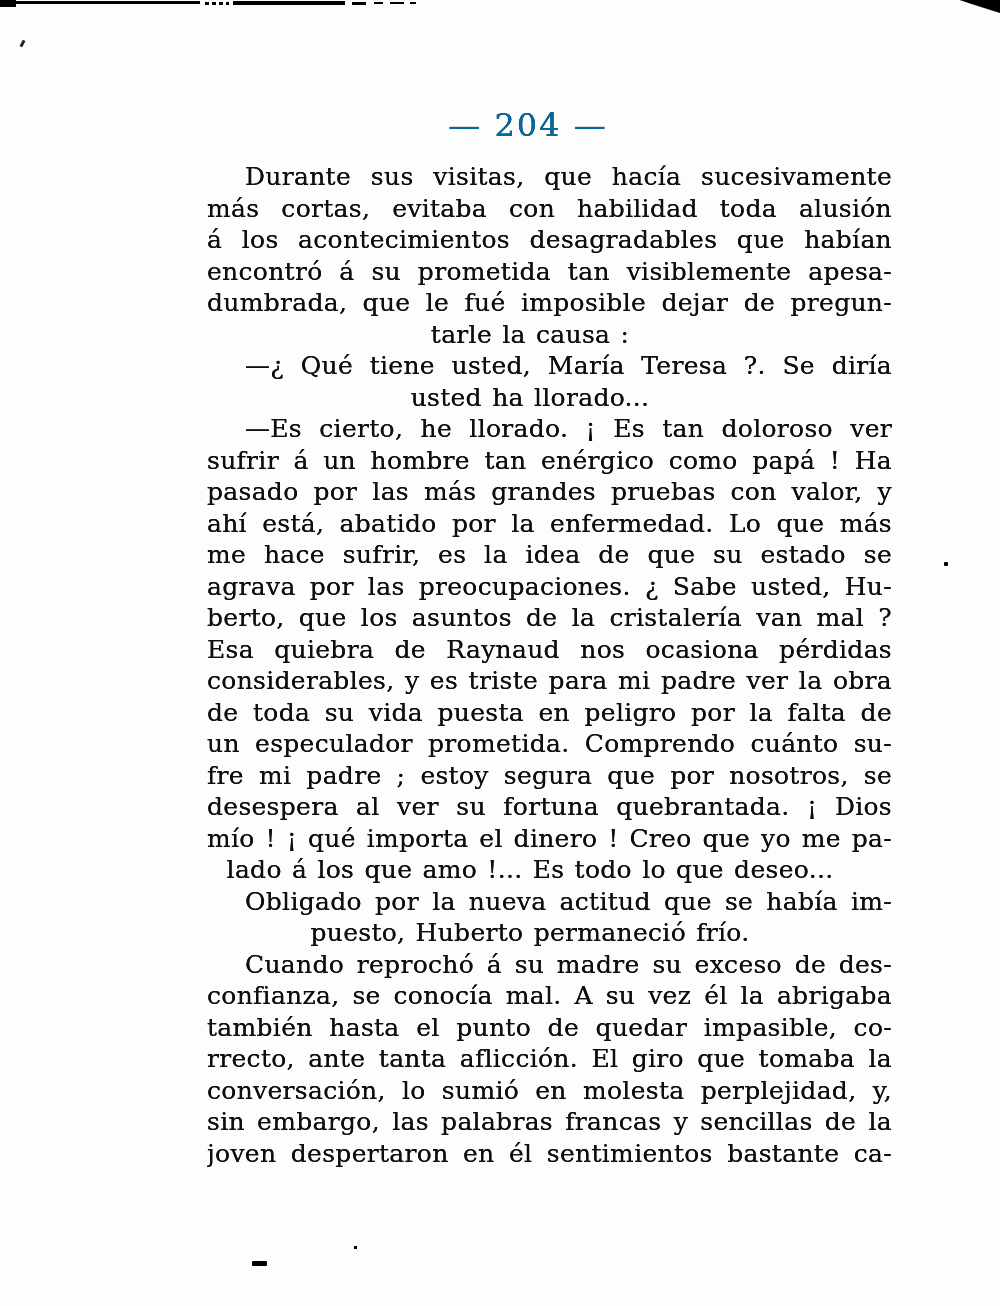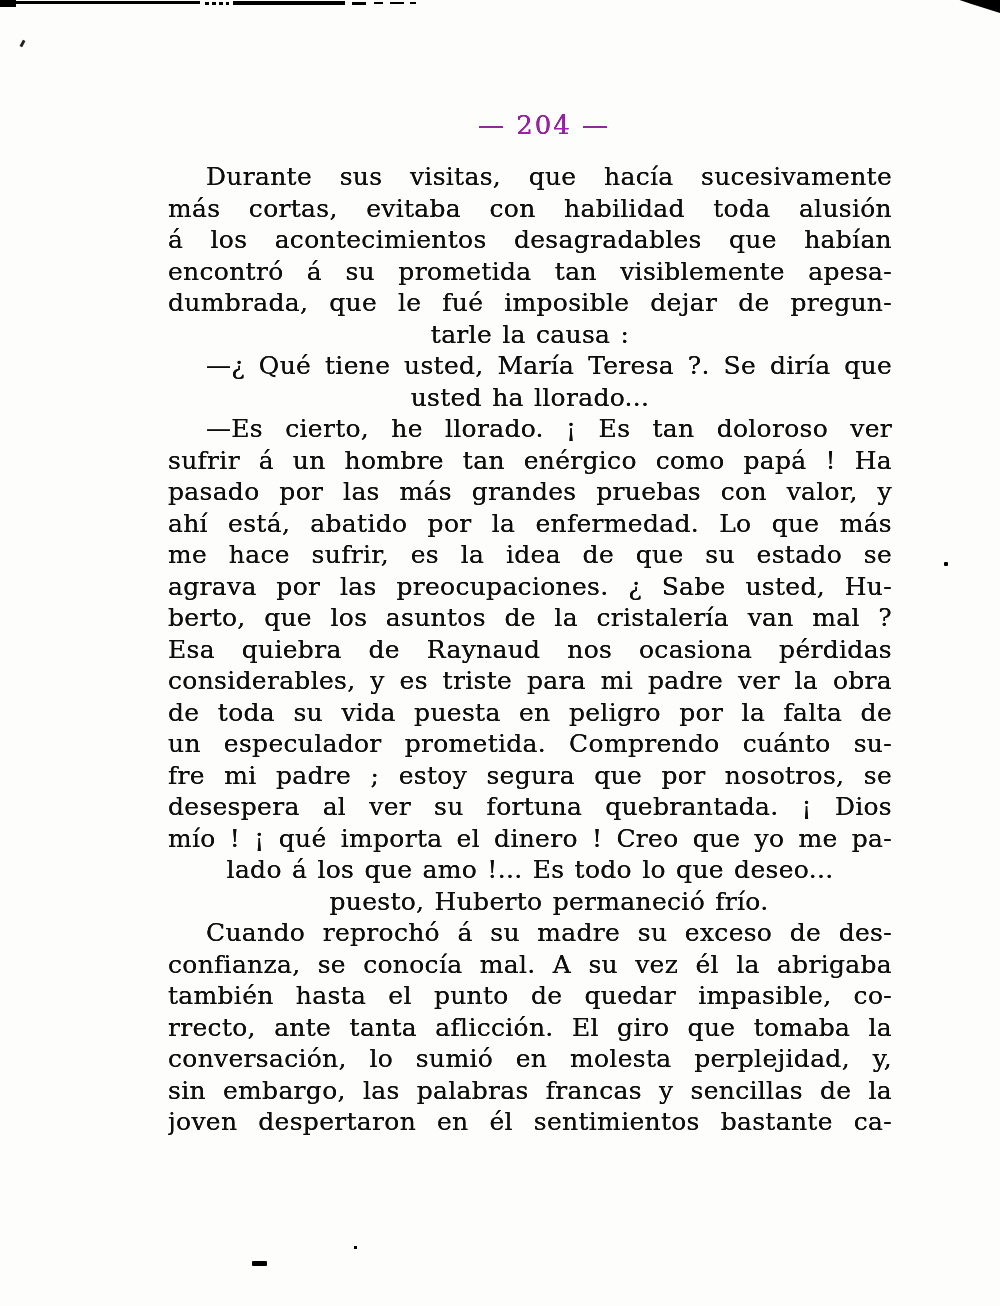--- a/index.html
+++ b/index.html
@@ -15,27 +15,27 @@
     font-family: "DejaVu Serif", serif;
     color: #0e0e0e;
   }
   .page {
     position: absolute;
     inset: 0;
   }
   .page-number {
     position: absolute;
     top: 108px;
-    left: 182px;
+    left: 166px;
     width: 724px;
     text-align: center;
-    font-size: 26px;
+    font-size: 32px;
     line-height: 34px;
     letter-spacing: 2px;
-    color: #a21caf;
+    color: #0369a1;
     text-shadow: 0 0 0.5px #0b0b0b;
   }
   .text-column {
     position: absolute;
     top: 161px;
     left: 168px;
     width: 724px;
   }
   .para {
     margin: 0;
@@ -51,20 +51,21 @@
     white-space: normal;
     overflow: hidden;
     text-align: center;
     text-shadow: 0 0 0.6px #141414;
     letter-spacing: 0.3px;
     word-spacing: 2px;
   }
   .line.just {
     text-align: justify;
     text-align-last: justify;
+    margin-left: 39px;
   }
   
   .artifact {
     position: absolute;
     background: #000;
   }
   .art-top-a   { top: 0;   left: 0;    width: 16px;  height: 7px; }
   .art-top-b   { top: 1px; left: 14px; width: 186px; height: 3px; }
   .art-top-c   { top: 2px; left: 205px; width: 24px; height: 3px;
                  background: repeating-linear-gradient(90deg,#000 0 4px,transparent 4px 7px); }
@@ -125,20 +126,21 @@
         <div class="line just">Esa quiebra de Raynaud nos ocasiona pérdidas</div>
         <div class="line just">considerables, y es triste para mi padre ver la obra</div>
         <div class="line just">de toda su vida puesta en peligro por la falta de</div>
         <div class="line just">un especulador prometida. Comprendo cuánto su-</div>
         <div class="line just">fre mi padre ; estoy segura que por nosotros, se</div>
         <div class="line just">desespera al ver su fortuna quebrantada. ¡ Dios</div>
         <div class="line just">mío ! ¡ qué importa el dinero ! Creo que yo me pa-</div>
         <div class="line">lado á los que amo !... Es todo lo que deseo...</div>
       </div>
       <div class="para">
+        <div class="line just">Obligado por la nueva actitud que se había im-</div>
         <div class="line">puesto, Huberto permaneció frío.</div>
       </div>
       <div class="para">
         <div class="line just">Cuando reprochó á su madre su exceso de des-</div>
         <div class="line just">confianza, se conocía mal. A su vez él la abrigaba</div>
         <div class="line just">también hasta el punto de quedar impasible, co-</div>
         <div class="line just">rrecto, ante tanta aflicción. El giro que tomaba la</div>
         <div class="line just">conversación, lo sumió en molesta perplejidad, y,</div>
         <div class="line just">sin embargo, las palabras francas y sencillas de la</div>
         <div class="line just">joven despertaron en él sentimientos bastante ca-</div>

